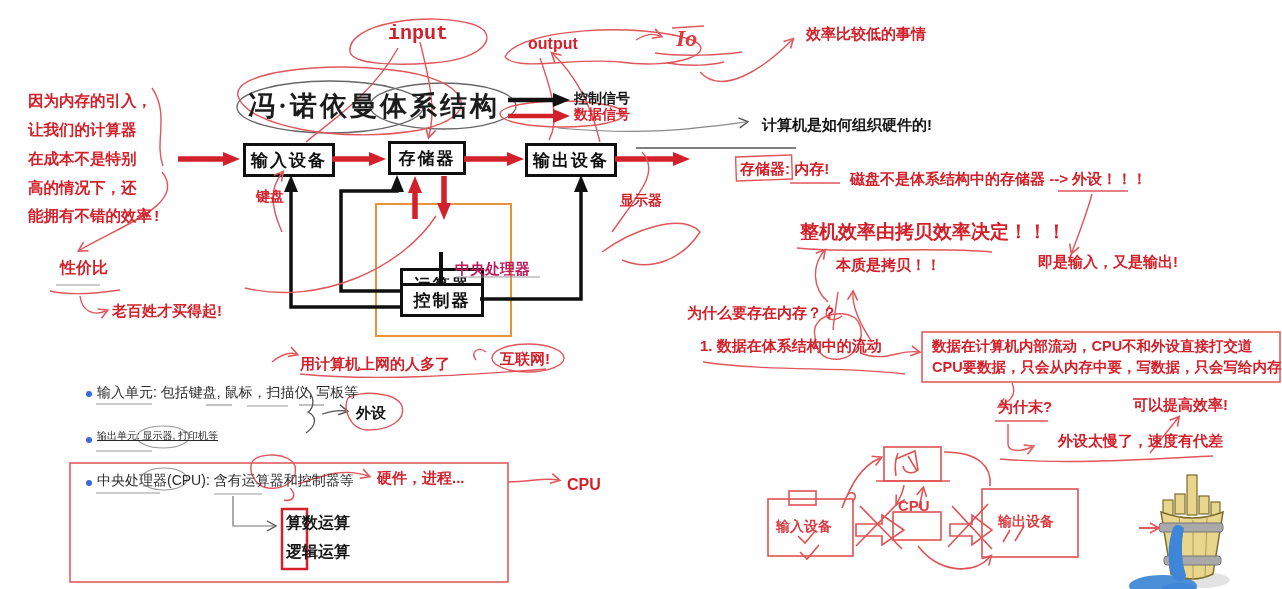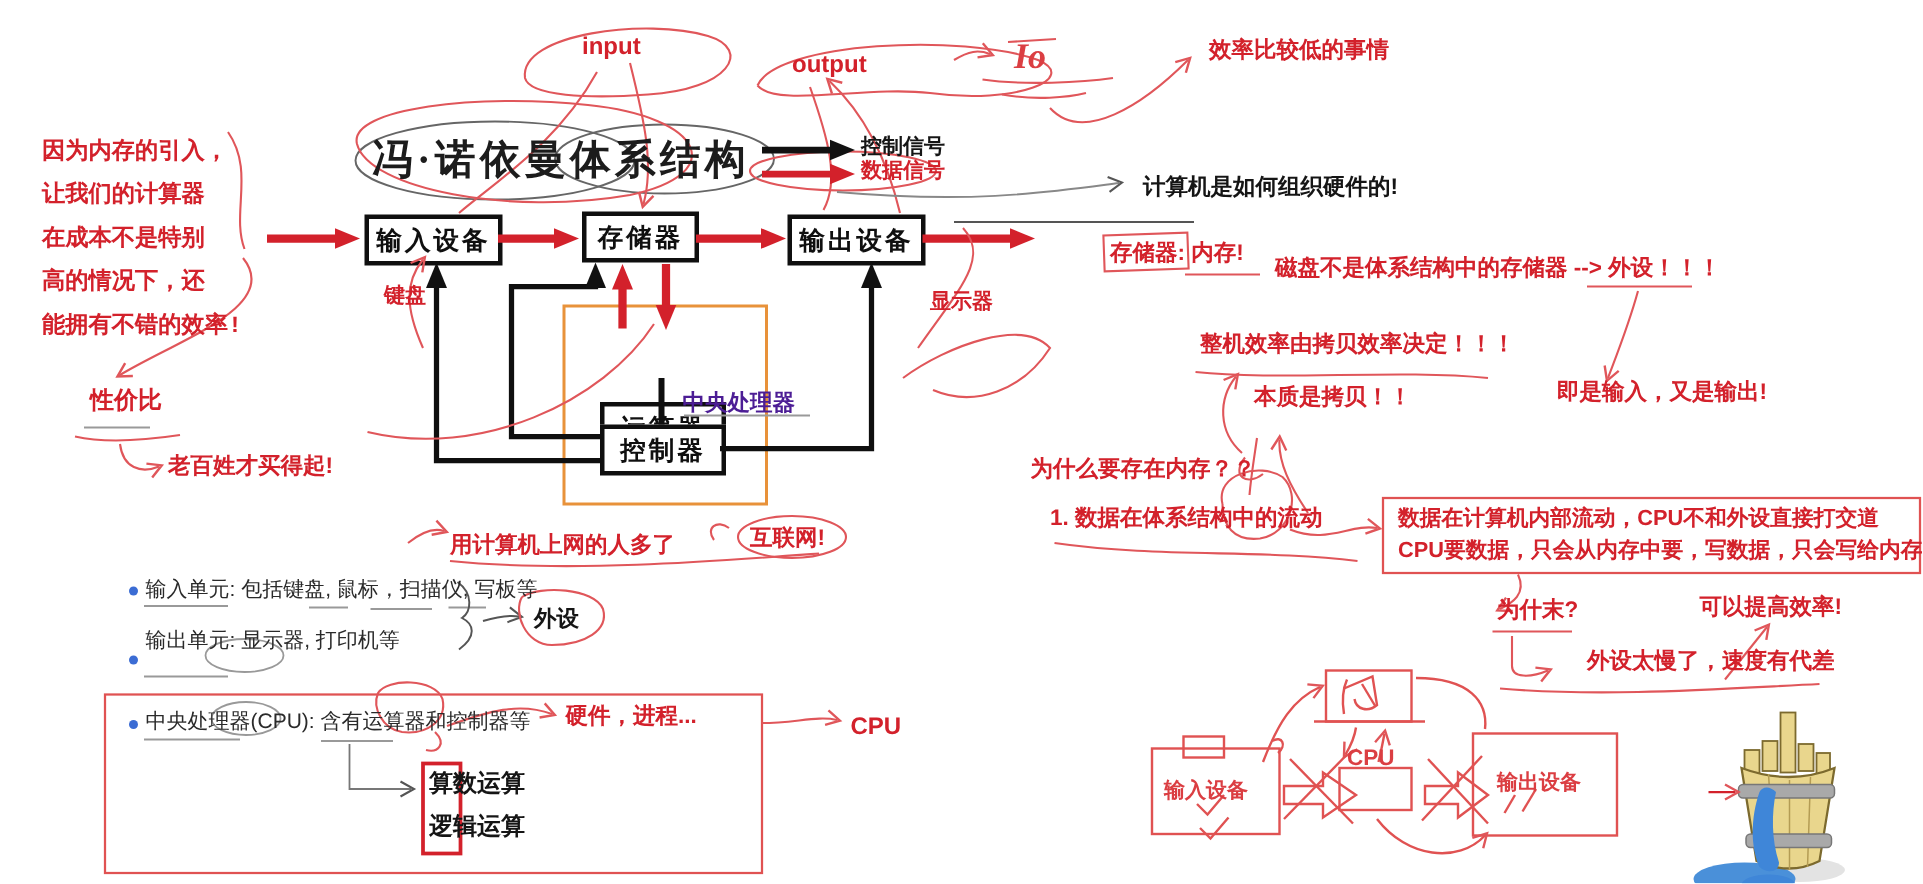--- a/index.html
+++ b/index.html
@@ -214,57 +214,57 @@
       <path d="M18,58 C12,75 12,95 18,108 C24,113 31,111 31,105 C26,90 26,72 29,58 C25,54 20,54 18,58 Z" fill="#3f86d8"></path>
       <path d="M-16,58 H2" stroke="#d3212b" stroke-width="1.5" marker-end="url(#tr)"></path>
     </g>
   </svg>
 
   <div class="t title serif" style="left:248px;top:90px;">冯·诺依曼体系结构</div>
 
   <div class="t blk serif" style="left:574px;top:91px;font-size:14px;">控制信号</div>
   <div class="t red serif" style="left:574px;top:107px;font-size:14px;">数据信号</div>
 
-  <div class="t red" style="left:388px;top:22px;font-size:16px;">input</div>
+  <div class="t red" style="left:388px;top:22px;font-size:20px;font-family:Liberation Mono, monospace;">input</div>
   <div class="t red" style="left:528px;top:34px;font-size:16px;">output</div>
   <div class="t penred serif" style="left:676px;top:24px;font-size:24px;font-style:italic;text-align:right;">Io</div>
   <div class="t red" style="left:806px;top:25px;font-size:15px;">效率比较低的事情</div>
   <div class="t blk" style="left:762px;top:116px;font-size:15px;">计算机是如何组织硬件的!</div>
 
   <div class="t red" style="left:28px;top:92px;font-size:15.5px;">因为内存的引入，</div>
   <div class="t red" style="left:28px;top:121px;font-size:15.5px;">让我们的计算器</div>
   <div class="t red" style="left:28px;top:150px;font-size:15.5px;">在成本不是特别</div>
   <div class="t red" style="left:28px;top:179px;font-size:15.5px;">高的情况下，还</div>
   <div class="t red" style="left:28px;top:208px;font-size:15.5px;font-family:Liberation Mono, monospace;">能拥有不错的效率!</div>
   <div class="t red" style="left:60px;top:258px;font-size:16px;">性价比</div>
   <div class="t red" style="left:112px;top:302px;font-size:15px;">老百姓才买得起!</div>
 
   <div class="t red" style="left:256px;top:188px;font-size:14px;">键盘</div>
   <div class="t red" style="left:620px;top:192px;font-size:14px;text-align:right;">显示器</div>
-  <div class="t" style="left:455px;top:260px;font-size:15px;color:#4c1d95;font-weight:bold;font-family:'Liberation Serif',serif;">中央处理器</div>
+  <div class="t" style="left:455px;top:260px;font-size:15px;color:#be185d;font-weight:bold;font-family:'Liberation Serif',serif;">中央处理器</div>
   <div class="t red" style="left:300px;top:355px;font-size:15px;">用计算机上网的人多了</div>
   <div class="t red" style="left:500px;top:350px;font-size:15px;">互联网!</div>
 
   <div class="t red" style="left:740px;top:160px;font-size:15px;">存储器: 内存!</div>
   <div class="t red" style="left:850px;top:170px;font-size:15px;">磁盘不是体系结构中的存储器 --&gt; 外设！！！</div>
-  <div class="t red" style="left:800px;top:221px;font-size:15px;">整机效率由拷贝效率决定！！！</div>
+  <div class="t red" style="left:800px;top:221px;font-size:19px;">整机效率由拷贝效率决定！！！</div>
   <div class="t red" style="left:836px;top:256px;font-size:15px;">本质是拷贝！！</div>
   <div class="t red" style="left:1038px;top:253px;font-size:15px;">即是输入，又是输出!</div>
   <div class="t red" style="left:687px;top:304px;font-size:15px;">为什么要存在内存？？</div>
   <div class="t red" style="left:700px;top:337px;font-size:15px;">1. 数据在体系结构中的流动</div>
   <div class="t red" style="left:932px;top:359px;font-size:14.5px;">CPU要数据，只会从内存中要，写数据，只会写给内存</div>
   <div class="t red" style="left:932px;top:338px;font-size:14.5px;">数据在计算机内部流动，CPU不和外设直接打交道</div>
   <div class="t red" style="left:998px;top:398px;font-size:15px;">为什末?</div>
   <div class="t red" style="left:1133px;top:396px;font-size:15px;">可以提高效率!</div>
   <div class="t red" style="left:1058px;top:432px;font-size:15px;">外设太慢了，速度有代差</div>
 
   <span class="bullet" style="left:86px;top:391px;"></span>
   <div class="t note" style="left:97px;top:384px;font-size:14px;">输入单元: 包括键盘, 鼠标，扫描仪, 写板等</div>
   <span class="bullet" style="left:86px;top:437px;"></span>
-  <div class="t note" style="left:97px;top:418px;font-size:14px;">输出单元: 显示器, 打印机等</div>
+  <div class="t note" style="left:97px;top:430px;font-size:10px;text-decoration:underline;">输出单元: 显示器, 打印机等</div>
   <div class="t blk" style="left:356px;top:404px;font-size:15px;">外设</div>
   <span class="bullet" style="left:86px;top:480px;"></span>
   <div class="t note" style="left:97px;top:472px;font-size:14px;text-align:right;">中央处理器(CPU): 含有运算器和控制器等</div>
   <div class="t red" style="left:377px;top:469px;font-size:15px;">硬件，进程...</div>
   <div class="t red" style="left:567px;top:475px;font-size:16px;">CPU</div>
   <div class="t blk" style="left:286px;top:513px;font-size:16px;">算数运算</div>
   <div class="t blk" style="left:286px;top:542px;font-size:16px;">逻辑运算</div>
 
   <div class="t penred" style="left:776px;top:518px;font-size:14px;">输入设备</div>
   <div class="t penred" style="left:898px;top:497px;font-size:15px;">CPU</div>

